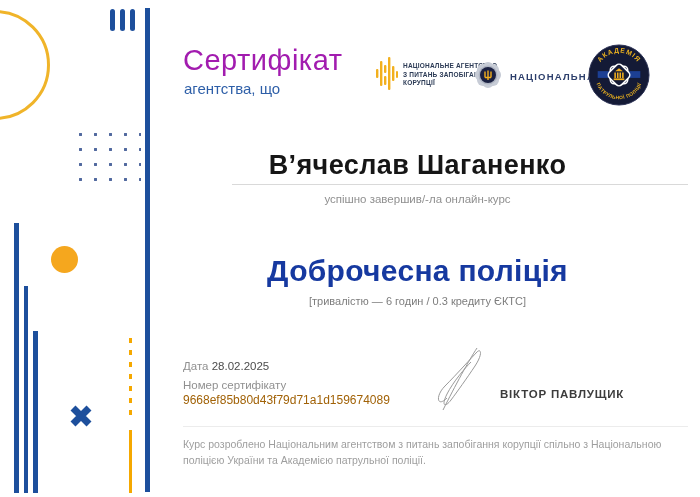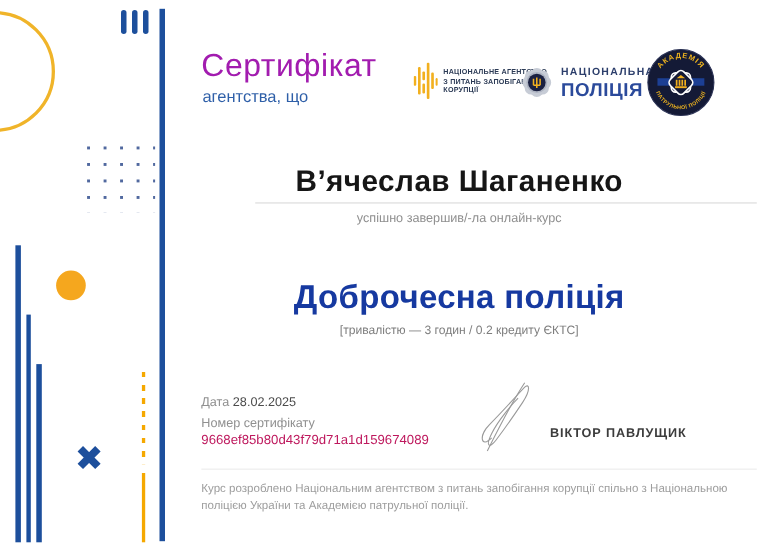--- a/index.html
+++ b/index.html
@@ -41,21 +41,21 @@
   .completion{top:193px;font-size:11.5px;color:#8f8f8f;}
   .course{top:254px;font-size:30px;font-weight:800;color:#1639a0;letter-spacing:0.3px;}
   .course-details{top:295px;font-size:11px;color:#7d7d7d;}
 
   
   .meta{left:183px;font-size:11.5px;}
   .meta .label{color:#909090;margin-top:47px;}
   .meta .value{color:#4c4c4c;}
   .date-row{top:360px;}
   .num-label{top:379px;color:#909090;}
-  .num-value{top:393px;font-size:12px;color:#be185d;}
+  .num-value{top:393px;font-size:12px;color:#a16207;}
   .signature{left:433px;top:346px;}
   .signer-name{left:500px;top:388px;font-size:11.5px;font-weight:600;color:#3c3c3c;letter-spacing:0.8px;}
   .signer-title{left:500px;top:387px;font-size:11.5px;color:#8f8f8f;line-height:1.35;}
   .footer-rule{left:183px;top:426px;width:505px;height:1px;background:#ececec;}
   .footer-text{left:183px;top:436px;width:492px;font-size:10.5px;color:#9e9e9e;line-height:1.55;}
 </style>
 </head>
 <body>
 
 <div class="abs deco-ring"></div>
@@ -103,21 +103,20 @@
     <g transform="translate(16,17)">
       <rect x="-11" y="-11" width="22" height="22" rx="6" fill="#c7ccd6"></rect>
       <rect x="-11" y="-11" width="22" height="22" rx="6" fill="#c7ccd6" transform="rotate(45)"></rect>
       <circle r="9.5" fill="#aeb4c2"></circle>
       <circle r="8" fill="#1b2142"></circle>
       <path d="M-3 -3.5 V2.5 M0 -4.5 V4 M3 -3.5 V2.5 M-3 2.5 H3 M0 4 L0 5" stroke="#f2b01e" stroke-width="1.4" fill="none"></path>
     </g>
   </svg>
   <div class="police-text">
     <div class="l1">НАЦІОНАЛЬНА</div>
-    <div class="l2">ПОЛІЦІЯ</div>
   </div>
 </div>
 
 <div class="abs logo-academy">
   <svg width="62" height="62" viewBox="0 0 64 64">
     <defs>
       <path id="arcTop" d="M 9 32 A 23 23 0 0 1 55 32"></path>
       <path id="arcBot" d="M 7 32 A 25 25 0 0 0 57 32"></path>
     </defs>
     <circle cx="32" cy="32" r="31" fill="#141a36"></circle>
@@ -136,21 +135,21 @@
     <text font-size="5" font-weight="bold" fill="#edb31f" letter-spacing="0.4">
       <textPath href="#arcBot" startOffset="50%" text-anchor="middle">ПАТРУЛЬНОЇ ПОЛІЦІЇ</textPath>
     </text>
   </svg>
 </div>
 
 <div class="abs content-center recipient">В’ячеслав Шаганенко</div>
 <div class="abs name-rule"></div>
 <div class="abs content-center completion">успішно завершив/-ла онлайн-курс</div>
 <div class="abs content-center course">Доброчесна поліція</div>
-<div class="abs content-center course-details">[тривалістю — 3 годин / 0.2 кредиту ЄКТС]</div>
+<div class="abs content-center course-details">[тривалістю — 6 годин / 0.3 кредиту ЄКТС]</div>
 
 <div class="abs meta date-row">
   <span class="label">Дата</span>
   <span class="value">28.02.2025</span>
 </div>
 <div class="abs meta num-label">Номер сертифікату</div>
 <div class="abs meta num-value">9668ef85b80d43f79d71a1d159674089</div>
 
 <div class="abs signature">
   <svg width="58" height="68" viewBox="0 0 58 68">

